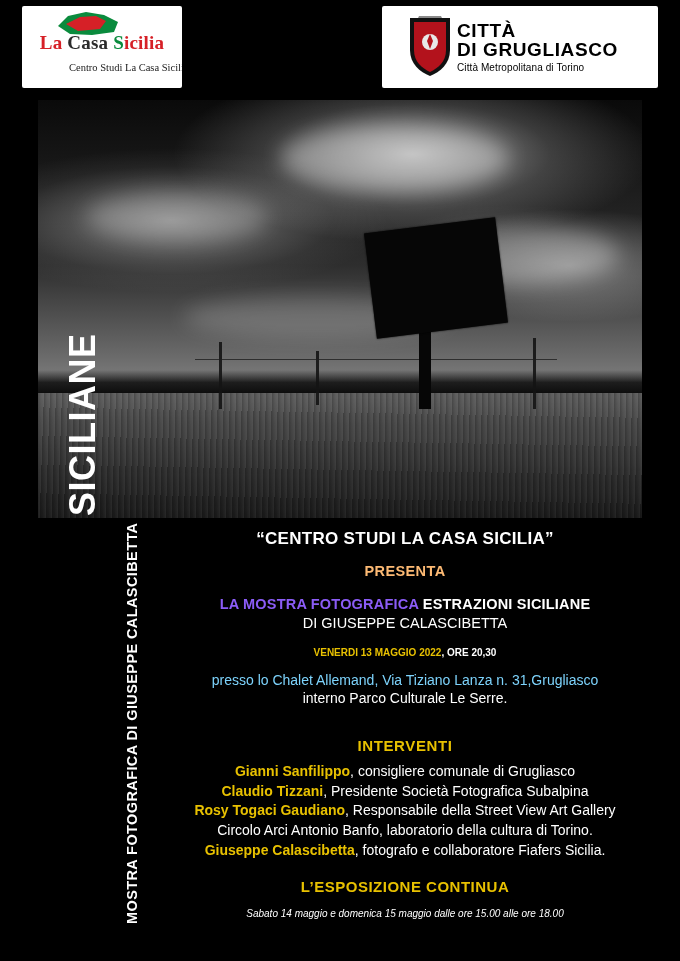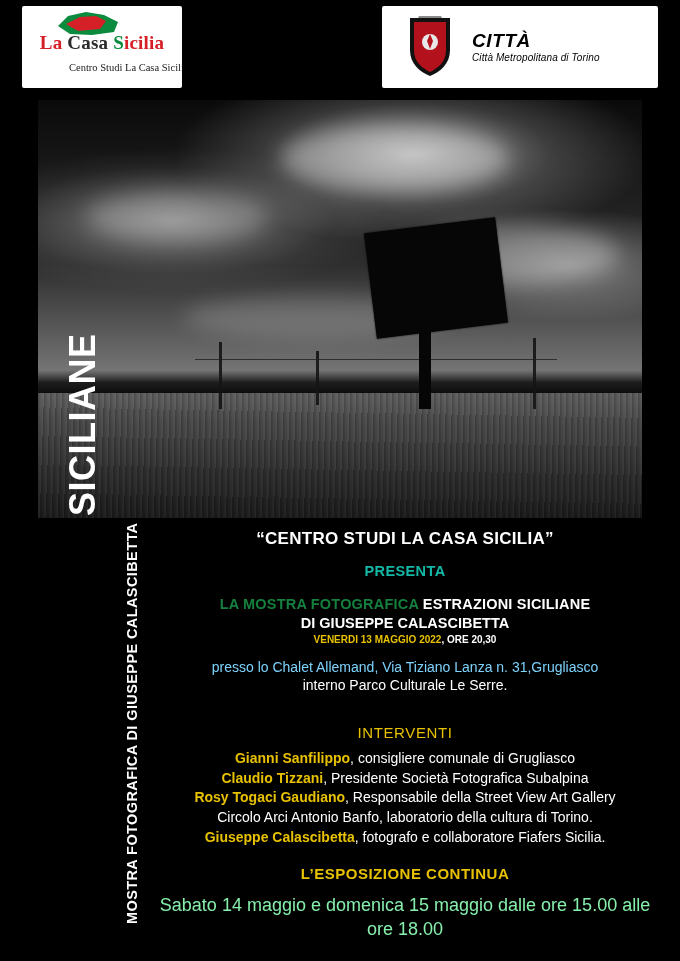--- a/index.html
+++ b/index.html
@@ -86,24 +86,23 @@
     overflow: hidden;
   }
   .crest {
     width: 52px;
     height: 62px;
     margin-left: 22px;
     flex: 0 0 auto;
     position: relative;
   }
   .city-text {
-    margin-left: 16px;
+    margin-left: 1px;
     color: #000;
     line-height: 1.02;
-    font-style: italic;
   }
   .city-text .l1 {
     font-size: 19px;
     font-weight: bold;
     letter-spacing: 0.6px;
   }
   .city-text .l2 {
     font-size: 19px;
     font-weight: bold;
     letter-spacing: 0.6px;
@@ -252,77 +251,79 @@
   .l-title {
     font-size: 17px;
     font-weight: bold;
     color: #ffffff;
     letter-spacing: 0.3px;
     margin-bottom: 12px;
   }
   .l-presenta {
     font-size: 14.5px;
     font-weight: bold;
-    color: #14b8a6;
+    color: #fdba74;
     letter-spacing: 0.4px;
     margin-bottom: 13px;
   }
   .l-mostra {
     font-size: 14.5px;
     font-weight: bold;
     letter-spacing: 0.2px;
   }
-  .l-mostra .hl { color: #15803d; text-align: center; }
+  .l-mostra .hl { color: #8b5cf6; text-align: center; }
   .l-mostra .wt { color: #ffffff; }
   .l-di {
     font-size: 14.5px;
-    font-weight: bold;
-    color: #ffffff;
+    font-weight: normal;
+    color: #ffffff;
+    margin-bottom: 13px;
   }
   .l-date {
     font-size: 10px;
     font-weight: bold;
     margin-bottom: 12px;
   }
   .l-date .hl { color: #e8c100; }
   .l-date .wt { color: #ffffff; }
   .l-venue {
     font-size: 14px;
     color: #7dd3fc;
   }
   .l-venue2 {
     font-size: 14px;
     color: #ffffff;
     margin-bottom: 28px;
   }
   .l-interventi {
     font-size: 15px;
-    font-weight: normal;
+    font-weight: bold;
     color: #e8c100;
     letter-spacing: 0.6px;
     margin-bottom: 6px;
   }
   .speaker {
     font-size: 14px;
     color: #ffffff;
     line-height: 1.42;
     text-align: center;
   }
   .speaker .nm { color: #e8c100; font-weight: bold; }
   .speakers { margin-bottom: 16px; }
   .l-espo {
     font-size: 15px;
     font-weight: bold;
     color: #e8c100;
     letter-spacing: 0.5px;
     margin-bottom: 10px;
   }
   .l-hours {
-    font-size: 18px;
-    color: #86efac;
+    font-size: 10px;
+    color: #ffffff;
+    font-style: italic;
   }
 </style>
 </head>
 <body>
 
 <div class="poster">
 
   <div class="header">
 
     <div class="logo-left">
@@ -337,20 +338,21 @@
     <div class="logo-right">
       <svg class="crest" viewBox="0 0 52 62">
         <path d="M26 2 L46 2 L46 34 C46 48 36 56 26 60 C16 56 6 48 6 34 L6 2 Z" fill="#111111"></path>
         <path d="M26 6 L42 6 L42 34 C42 46 34 52 26 56 C18 52 10 46 10 34 L10 6 Z" fill="#b3121c"></path>
         <circle cx="26" cy="26" r="8" fill="#e8e8e8"></circle>
         <path d="M26 18 L29 25 L26 33 L23 25 Z" fill="#b3121c"></path>
         <path d="M14 2 L38 2 L36 -2 L16 -2 Z" fill="#8a8a8a"></path>
       </svg>
       <div class="city-text">
         <div class="l1">CITTÀ</div>
+        <div class="l2">DI GRUGLIASCO</div>
         <div class="l3">Città Metropolitana di Torino</div>
       </div>
     </div>
   </div>
 
   <div class="photo">
     <div class="sky"></div>
     <div class="cloud c1"></div>
     <div class="cloud c2"></div>
     <div class="cloud c3"></div>

